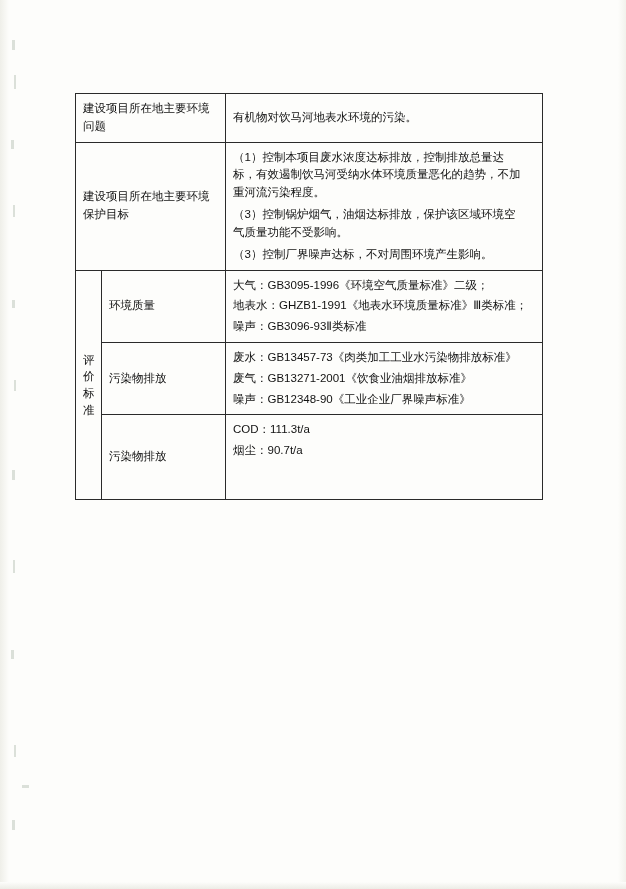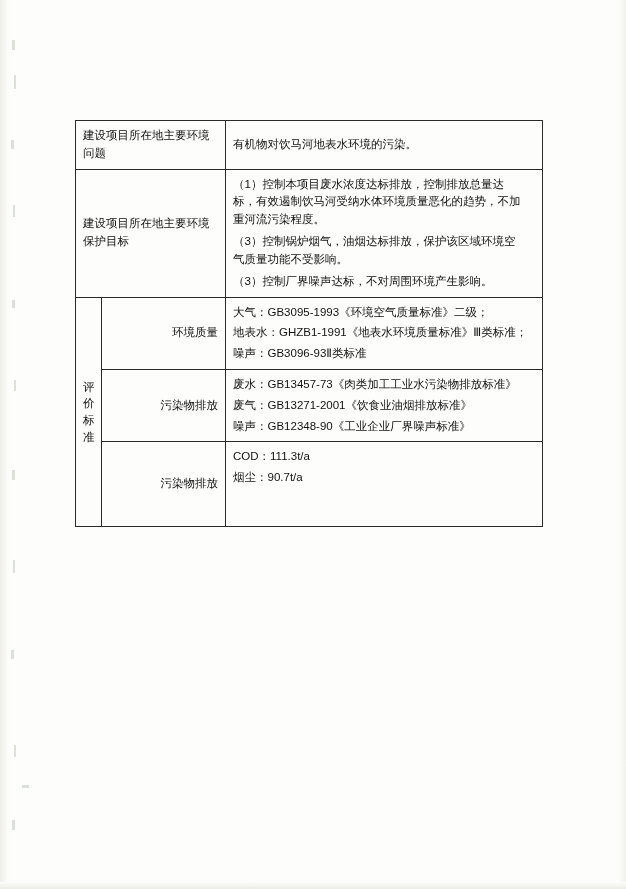--- a/index.html
+++ b/index.html
@@ -47,36 +47,36 @@
     left: 0;
     bottom: 0;
     width: 626px;
     height: 7px;
     background: linear-gradient(to top, #ecece6, #fdfdfb);
   }
 
   table.doc-table {
     position: absolute;
     left: 75px;
-    top: 120px;
+    top: 93px;
     width: 467px;
     border-collapse: collapse;
     table-layout: fixed;
     background: transparent;
   }
   table.doc-table td {
     border: 1px solid #2a2a2a;
     vertical-align: middle;
     padding: 6px 7px;
     font-size: 11.5px;
     line-height: 1.55;
     color: #111;
   }
   .c-label {
-    text-align: right;
+    text-align: left;
   }
   .c-label-left {
     text-align: left;
     padding-left: 9px;
   }
   .c-body {
     text-align: left;
   }
   .vert {
     width: 26px;
@@ -152,21 +152,21 @@
 
       <tr>
         <td class="vert" rowspan="3">
           <span>评</span>
           <span>价</span>
           <span>标</span>
           <span>准</span>
         </td>
         <td class="c-label">环境质量</td>
         <td class="c-body">
-          <p class="sub">大气：GB3095-1993《环境空气质量标准》二级；</p>
+          <p class="sub">大气：GB3095-1996《环境空气质量标准》二级；</p>
           <p class="sub">地表水：GHZB1-1991《地表水环境质量标准》Ⅲ类标准；</p>
           <p class="sub">噪声：GB3096-93Ⅱ类标准</p>
         </td>
       </tr>
 
       <tr>
         <td class="c-label">污染物排放</td>
         <td class="c-body">
           <p class="sub">废水：GB13457-73《肉类加工工业水污染物排放标准》</p>
           <p class="sub">废气：GB13271-2001《饮食业油烟排放标准》</p>

